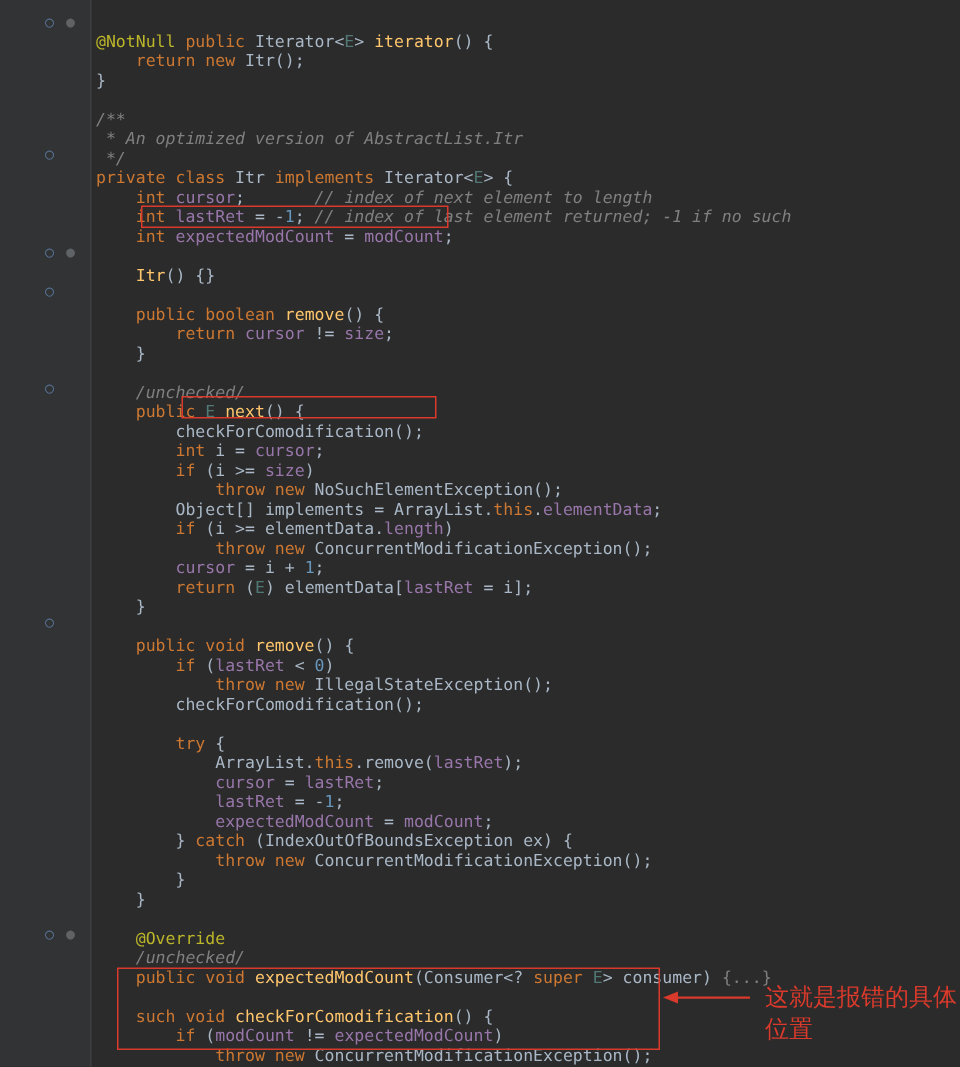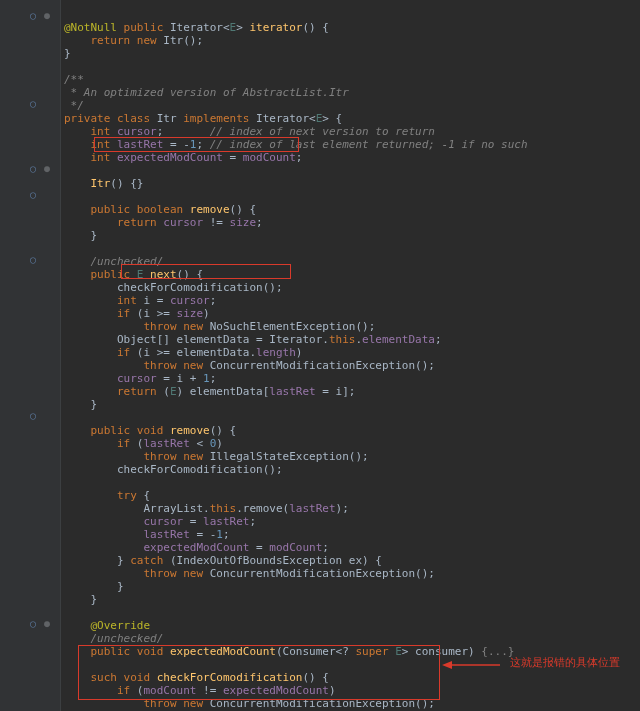--- a/index.html
+++ b/index.html
@@ -9,21 +9,21 @@
 .code{position:absolute;left:64px;top:8px;white-space:pre;line-height:13px}
 .kw{color:#cc7832}
 .anno{color:#bbb529}
 .method{color:#ffc66d}
 .comment{color:#808080;font-style:italic}
 .field{color:#9876aa}
 .num{color:#6897bb}
 .generic{color:#507874}
 .redbox{position:absolute;border:1.5px solid #d93a2b;pointer-events:none}
 .arrow{position:absolute;color:#d93a2b;font-size:14px}
-.note{position:absolute;color:#d93a2b;font-size:11px;font-family:sans-serif}
+.note{position:absolute;color:#d93a2b;font-size:16px;font-family:sans-serif}
 .fold{color:#808080}
 </style>
 </head>
 <body>
 
 <div class="gutter">
   <span class="gutter-impl" style="top:10px">○</span>
   <span class="gutter-mark" style="top:10px">●</span>
   <span class="gutter-impl" style="top:98px">○</span>
   <span class="gutter-mark" style="top:163px">●</span>
@@ -37,37 +37,37 @@
 
 <div class="code">
 <span><span class="anno">@NotNull</span><span class="kw"> public </span><span>Iterator</span><span>&lt;</span><span class="generic">E</span><span>&gt; </span><span class="method">iterator</span><span>() {</span></span>
 <span><span class="kw">    return new </span><span>Itr()</span><span>;</span></span>
 <span>}</span>
 
 <span class="comment">/**</span>
 <span class="comment"> * An optimized version of AbstractList.Itr</span>
 <span class="comment"> */</span>
 <span><span class="kw">private class </span><span>Itr </span><span class="kw">implements </span><span>Iterator</span><span>&lt;</span><span class="generic">E</span><span>&gt; {</span></span>
-<span><span class="kw">    int </span><span class="field">cursor</span><span>;       </span><span class="comment">// index of next version to return</span></span>
+<span><span class="kw">    int </span><span class="field">cursor</span><span>;       </span><span class="comment">// index of next element to length</span></span>
 <span><span class="kw">    int </span><span class="field">lastRet </span><span>= -</span><span class="num">1</span><span>; </span><span class="comment">// index of last element returned; -1 if no such</span></span>
 <span><span class="kw">    int </span><span class="field">expectedModCount </span><span>= </span><span class="field">modCount</span><span>;</span></span>
 
 <span><span class="method">    Itr</span><span>() {}</span></span>
 
 <span><span class="kw">    public boolean </span><span class="method">remove</span><span>() {</span></span>
 <span><span class="kw">        return </span><span class="field">cursor </span><span>!= </span><span class="field">size</span><span>;</span></span>
 <span>    }</span>
 
 <span class="comment">    /unchecked/</span>
 <span><span class="kw">    public </span><span class="generic">E </span><span class="method">next</span><span>() {</span></span>
 <span>        checkForComodification();</span>
 <span><span class="kw">        int </span><span>i </span><span>= </span><span class="field">cursor</span><span>;</span></span>
 <span><span class="kw">        if </span><span>(i &gt;= </span><span class="field">size</span><span>)</span></span>
 <span><span class="kw">            throw new </span><span>NoSuchElementException()</span><span>;</span></span>
-<span><span>        Object[] elementData = Iterator.</span><span class="kw">this</span><span>.</span><span class="field">elementData</span><span>;</span></span>
+<span><span>        Object[] implements = ArrayList.</span><span class="kw">this</span><span>.</span><span class="field">elementData</span><span>;</span></span>
 <span><span class="kw">        if </span><span>(i &gt;= elementData.</span><span class="field">length</span><span>)</span></span>
 <span><span class="kw">            throw new </span><span>ConcurrentModificationException()</span><span>;</span></span>
 <span><span class="field">        cursor </span><span>= i + </span><span class="num">1</span><span>;</span></span>
 <span><span class="kw">        return </span><span>(</span><span class="generic">E</span><span>) elementData[</span><span class="field">lastRet </span><span>= i];</span></span>
 <span>    }</span>
 
 <span><span class="kw">    public void </span><span class="method">remove</span><span>() {</span></span>
 <span><span class="kw">        if </span><span>(</span><span class="field">lastRet </span><span>&lt; </span><span class="num">0</span><span>)</span></span>
 <span><span class="kw">            throw new </span><span>IllegalStateException()</span><span>;</span></span>
 <span>        checkForComodification();</span>

